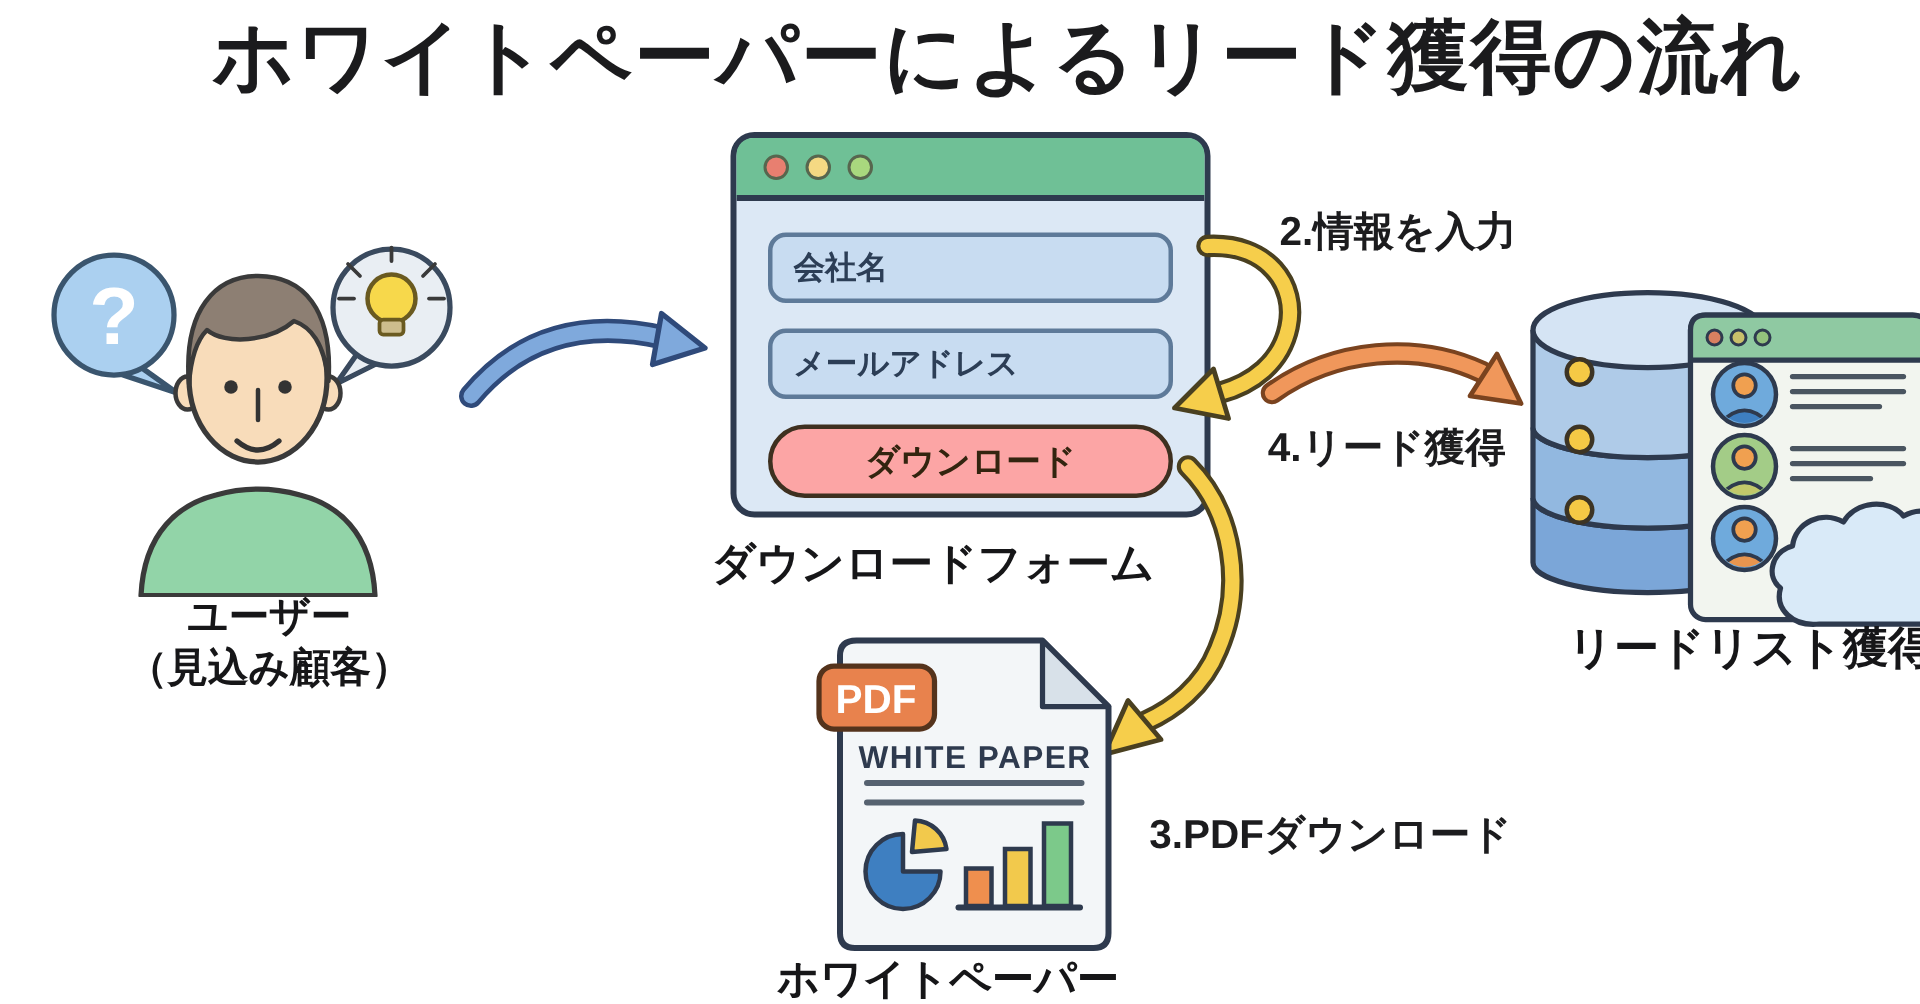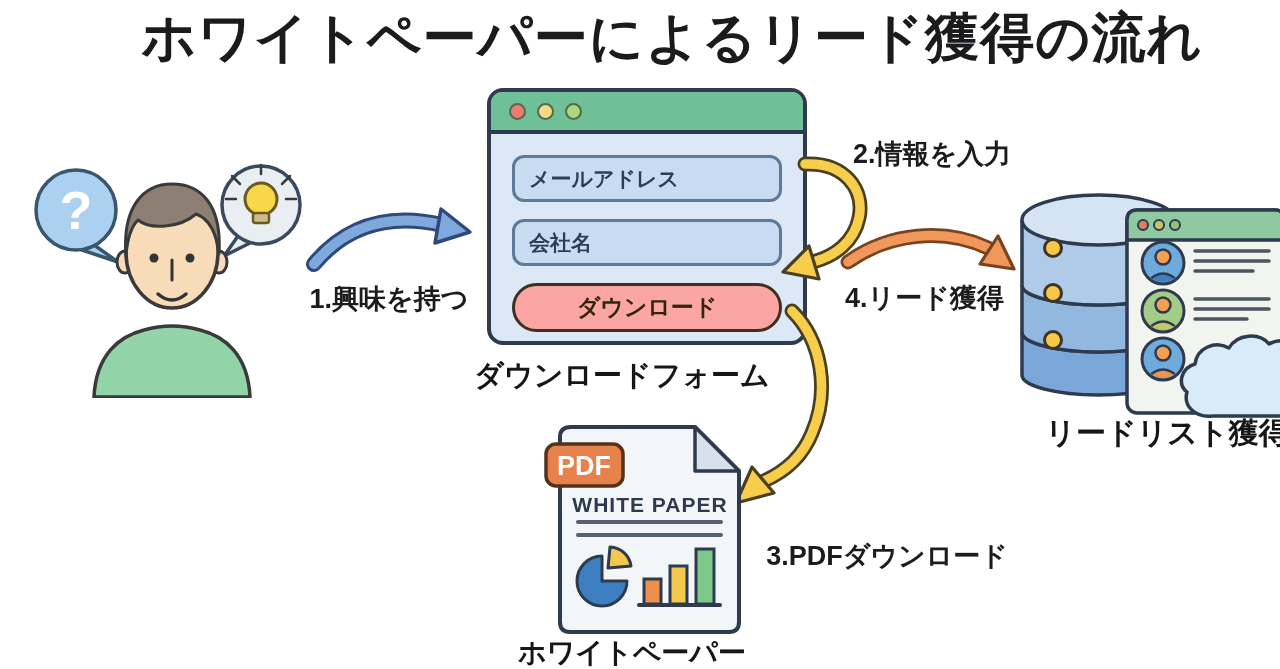--- a/index.html
+++ b/index.html
@@ -87,37 +87,40 @@
       <ellipse cx="140" cy="94" rx="46" ry="56" fill="#f8dcba" stroke="#3a3a3a" stroke-width="3.5"></ellipse>
       <path d="M 94,98 C 90,48 112,26 140,26 C 170,26 190,48 187,96 C 184,70 175,60 164,56 C 148,70 118,72 106,62 C 98,70 95,84 94,98 Z" fill="#8d7f73" stroke="#3a3a3a" stroke-width="3" stroke-linejoin="round"></path>
       <circle cx="122" cy="100" r="4.5" fill="#333333"></circle>
       <circle cx="158" cy="100" r="4.5" fill="#333333"></circle>
       <line x1="140" y1="102" x2="140" y2="122" stroke="#333333" stroke-width="3" stroke-linecap="round"></line>
       <path d="M 126,136 Q 140,148 154,136" fill="none" stroke="#333333" stroke-width="3.5" stroke-linecap="round"></path>
       <path d="M 62,239 C 64,196 88,178 112,172 C 130,167 150,167 168,172 C 192,178 216,196 218,239 Z" fill="#92d4a8" stroke="#3a3a3a" stroke-width="3.5" stroke-linejoin="round"></path>
     </g>
   </svg>
 
+  <div class="abs node-caption cap-27" style="left:20px;top:394px;width:255px">
+    <div>ユーザー</div>
+    <div>（見込み顧客）</div>
+  </div>
 
   <svg class="abs" style="left:272px;top:194px" width="175" height="85" viewBox="0 0 175 85">
     <path d="M 10,70 C 45,28 90,20 138,31" fill="none" stroke="#2f4a7a" stroke-width="16" stroke-linecap="round"></path>
     <path d="M 10,70 C 45,28 90,20 138,31" fill="none" stroke="#7fa9dc" stroke-width="10" stroke-linecap="round"></path>
     <polygon points="131,49 137,15 166,38" fill="#7fa9dc" stroke="#2f4a7a" stroke-width="3.5" stroke-linejoin="round"></polygon>
   </svg>
-  <div class="abs step-label" style="left:262px;top:281px;width:190px">1.興味を持つ</div>
 
   <div class="abs browser">
     <div class="browser-titlebar">
       <span class="win-dot dot-red"></span>
       <span class="win-dot dot-yellow"></span>
       <span class="win-dot dot-green"></span>
     </div>
     <div class="browser-body">
+      <input class="form-input" type="text" placeholder="会社名" style="">
       <input class="form-input" type="text" placeholder="メールアドレス" style="">
-      <input class="form-input" type="text" placeholder="会社名" style="">
       <button class="download-btn">ダウンロード</button>
     </div>
   </div>
   <div class="abs node-caption" style="left:430px;top:356px;width:320px;font-size:29px">ダウンロードフォーム</div>
 
   <div class="abs step-label" style="left:800px;top:136px;width:200px">2.情報を入力</div>
   <svg class="abs" style="left:733px;top:150px" width="110" height="135" viewBox="0 0 110 135">
     <path d="M 40,14 C 80,12 100,40 94,68 C 89,92 70,106 48,112" fill="none" stroke="#4a4020" stroke-width="15" stroke-linecap="round"></path>
     <path d="M 40,14 C 80,12 100,40 94,68 C 89,92 70,106 48,112" fill="none" stroke="#f6ce4b" stroke-width="9.5" stroke-linecap="round"></path>
     <polygon points="44,96 54,129 18,122" fill="#f6ce4b" stroke="#4a4020" stroke-width="3.2" stroke-linejoin="round"></polygon>

